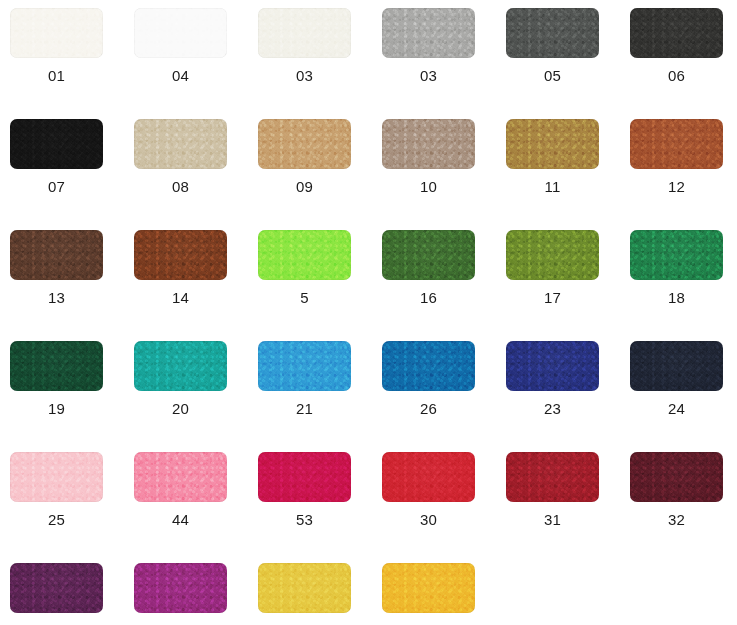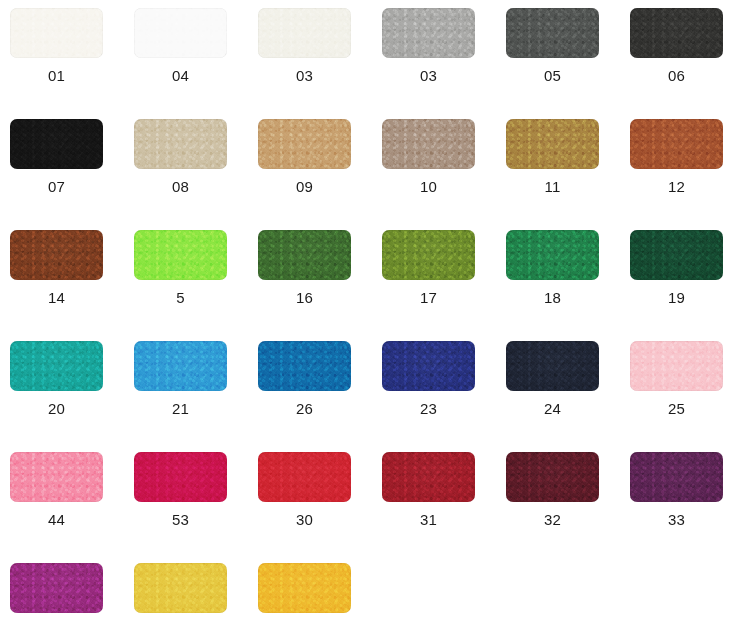--- a/index.html
+++ b/index.html
@@ -124,20 +124,24 @@
       </div>
       <div class="swatch-cell">
         <div class="swatch-chip" style="background-color: rgb(167, 131, 63);"></div>
         <div class="swatch-label">11</div>
       </div>
       <div class="swatch-cell">
         <div class="swatch-chip" style="background-color: rgb(162, 80, 45);"></div>
         <div class="swatch-label">12</div>
       </div>
       <div class="swatch-cell">
+        <div class="swatch-chip" style="background-color: rgb(90, 58, 43);"></div>
+        <div class="swatch-label">13</div>
+      </div>
+      <div class="swatch-cell">
         <div class="swatch-chip" style="background-color: rgb(122, 59, 31);"></div>
         <div class="swatch-label">14</div>
       </div>
       <div class="swatch-cell">
         <div class="swatch-chip" style="background-color: rgb(138, 229, 63);"></div>
         <div class="swatch-label">5</div>
       </div>
       <div class="swatch-cell">
         <div class="swatch-chip" style="background-color: rgb(60, 107, 46);"></div>
         <div class="swatch-label">16</div>

